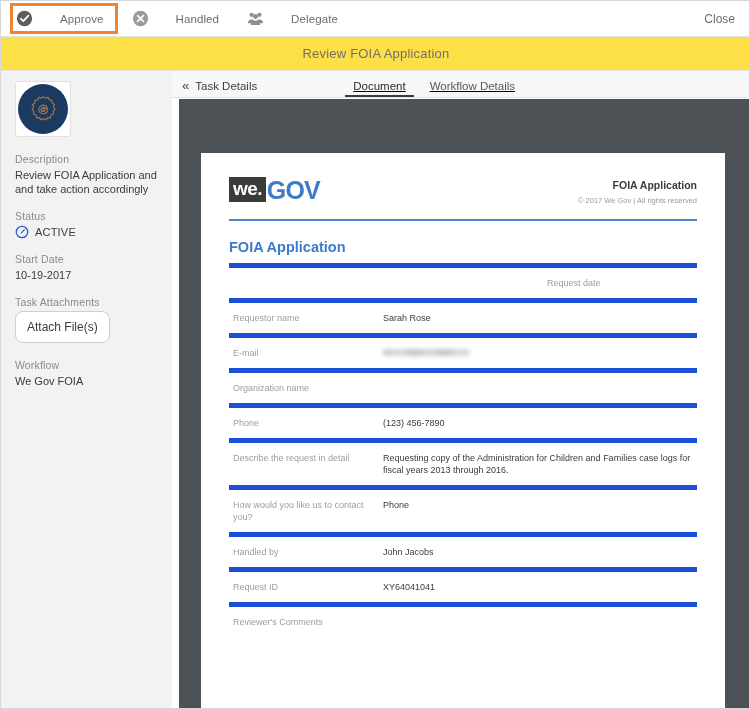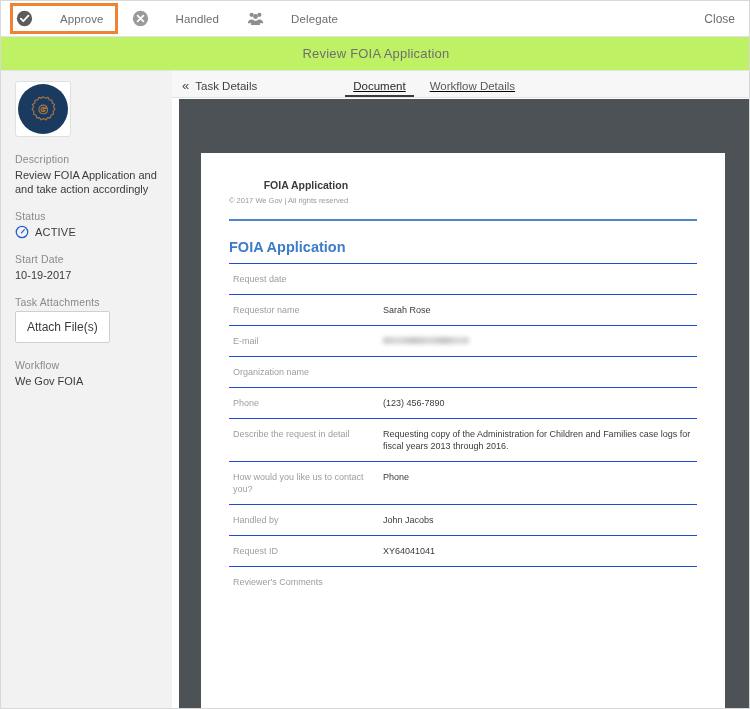--- a/index.html
+++ b/index.html
@@ -49,21 +49,21 @@
   .closebtn {
     position: absolute; right: 16px; top: 0; height: 36px;
     display: flex; align-items: center;
     font-size: 12px; color: #6d6d6d; cursor: pointer;
   }
 
   
   .titlestrip {
     position: absolute; left: 0; top: 36px;
     width: 750px; height: 34px;
-    background: #bef264;
+    background: #fde047;
     border-bottom: 1px solid #e4e4e4;
     display: flex; align-items: center; justify-content: center;
   }
   .titlestrip .t {
     font-size: 13px; color: #6f6f6f; letter-spacing: .2px;
   }
 
   
   .sidebar {
     position: absolute; left: 0; top: 70px;
@@ -92,21 +92,21 @@
     font-size: 11px; color: #3b3b3b; line-height: 14px;
     margin-bottom: 14px;
   }
   .status-row { display: flex; align-items: center; margin-bottom: 14px; }
   .status-row .sico { width: 14px; height: 14px; margin-right: 6px; }
   .status-row .stxt { font-size: 11px; color: #3b3b3b; letter-spacing: .2px; }
   .attachbtn {
     display: inline-block;
     border: 1px solid #cfcfcf;
     background: #ffffff;
-    border-radius: 2px;
+    border-radius: 8px;
     font-size: 12px; color: #3b3b3b;
     padding: 8px 11px;
     margin-bottom: 16px;
     cursor: pointer;
   }
 
   
   .rightpane {
     position: absolute; left: 171px; top: 70px;
     width: 578px; height: 638px;
@@ -171,23 +171,24 @@
   .docmeta .dm1 { font-size: 10.5px; font-weight: bold; color: #3b3b3b; }
   .docmeta .dm2 { font-size: 7.5px; color: #9a9a9a; margin-top: 5px; }
   .bluerule { height: 2px; background: #4a86c8; margin-top: 14px; }
 
   .sectiontitle {
     font-size: 14.5px; font-weight: bold; color: #3d7cc9;
     margin-top: 18px; margin-bottom: 8px;
   }
   .formrow {
     display: flex; align-items: flex-start;
-    border-top: 1px solid #1d4ed8;
+    border-top: 5px solid #1d4ed8;
     padding: 9px 0 9px 4px;
     min-height: 30px;
+    justify-content: flex-end;
   }
   .formrow .k {
     width: 150px; flex: 0 0 150px;
     font-size: 9px; color: #9d9d9d; line-height: 12px;
   }
   .formrow .v {
     font-size: 9px; color: #3b3b3b; line-height: 12px; flex: 1;
   }
   .blurred {
     display: inline-block;
@@ -287,20 +288,24 @@
       <div class="tabs">
         <div class="tab active">Document</div>
         <div class="tab">Workflow Details</div>
       </div>
     </div>
 
     <div class="viewer">
       <div class="page">
 
         <div class="dochead">
+          <div class="logo">
+            <span class="we">we.</span>
+            <span class="gov">GOV</span>
+          </div>
           <div class="docmeta">
             <div class="dm1">FOIA Application</div>
             <div class="dm2">© 2017 We Gov | All rights reserved</div>
           </div>
         </div>
         <div class="bluerule"></div>
 
         <div class="sectiontitle">FOIA Application</div>
         <div>
           <div class="formrow">

